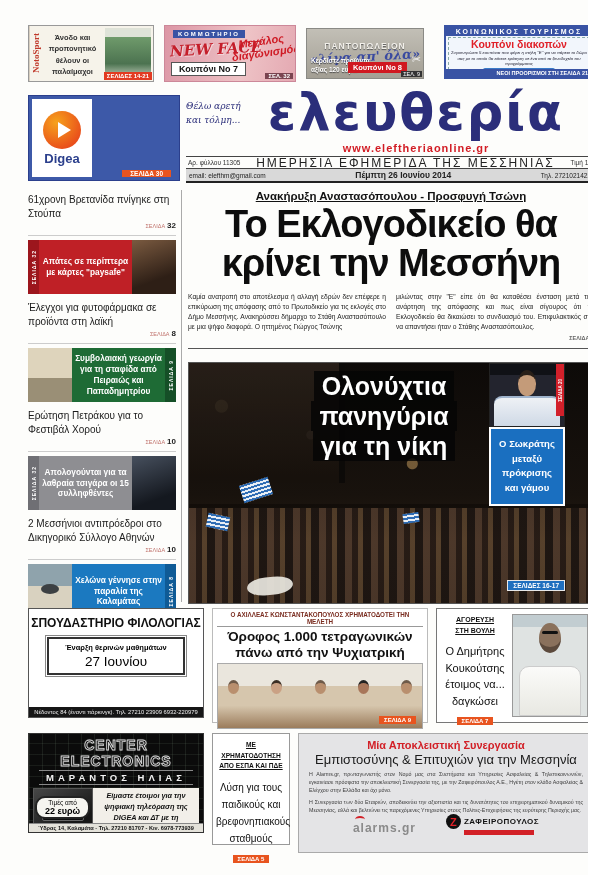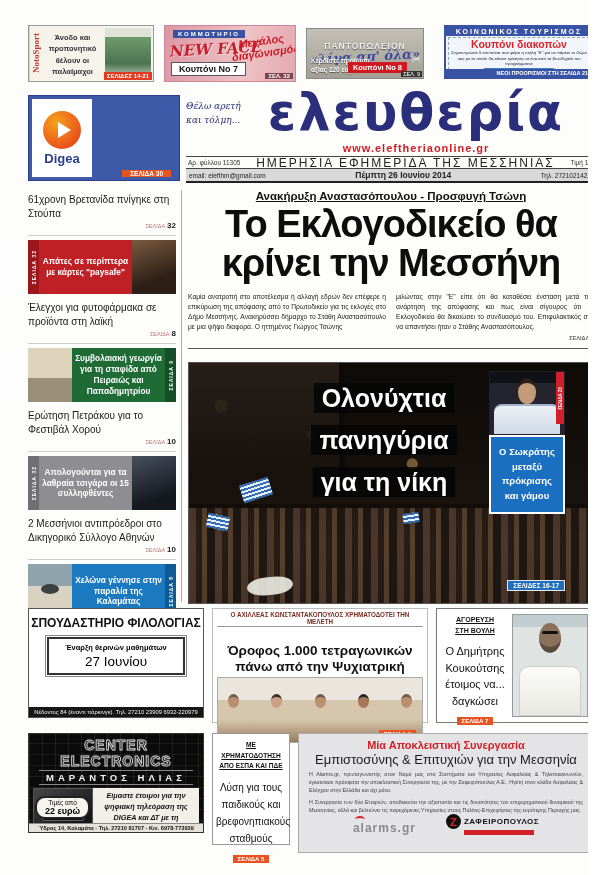--- a/index.html
+++ b/index.html
@@ -91,42 +91,42 @@
     linear-gradient(180deg,#0d0a08 0%,#18120d 55%,#241a12 75%,#140f0a 100%)}
   .mp-building{position:absolute;left:0;top:0;width:150px;height:120px;background:linear-gradient(180deg,#2a211a,#17110c);opacity:.9;border-right:6px solid #0c0a08}
   .mp-crowd{position:absolute;left:0;bottom:0;right:0;height:95px;background:repeating-linear-gradient(90deg,rgba(90,66,50,.75) 0 7px,rgba(40,28,22,.85) 7px 13px,rgba(120,90,60,.6) 13px 18px,rgba(30,22,18,.9) 18px 26px)}
   .mp-crowdfade{position:absolute;left:0;right:0;bottom:65px;height:34px;background:linear-gradient(180deg,#120d09,rgba(18,13,9,0))}
   .flag{position:absolute;background:repeating-linear-gradient(180deg,#2f6db5 0 2px,#e8eef5 2px 4px)}
   .flag1{left:52px;top:118px;width:30px;height:18px;transform:rotate(-18deg)}
   .flag2{left:18px;top:152px;width:22px;height:14px;transform:rotate(12deg)}
   .flag3{left:214px;top:150px;width:16px;height:10px;transform:rotate(-8deg)}
   .taxi{position:absolute;left:58px;bottom:8px;width:46px;height:18px;background:#e9e7e0;border-radius:50%/60%;transform:rotate(-6deg);opacity:.92}
   .mp-head{position:absolute;left:100px;top:8px;width:190px;text-align:center}
-  .mp-head div{width:fit-content;margin:12px auto;background:rgba(5,5,5,.82);color:#fff;font-weight:bold;font-size:25px;line-height:1.2;padding:0 8px}
-  .inset{position:absolute;right:30px;top:8px;width:76px}
+  .mp-head div{width:fit-content;margin:0 auto;background:rgba(5,5,5,.82);color:#fff;font-weight:bold;font-size:25px;line-height:1.2;padding:0 8px}
+  .inset{position:absolute;right:30px;top:0;width:76px}
   .inset-photo{height:62px;background:linear-gradient(180deg,#101116 0 18%,#23242e 18% 100%);position:relative;border:1px solid #222}
   .inset-head{position:absolute;left:50%;top:6px;transform:translateX(-50%);width:18px;height:21px;border-radius:50% 50% 45% 45%;background:#c49b79;border-top:5px solid #2a2019}
   .inset-jersey{position:absolute;left:4px;right:4px;bottom:0;height:28px;background:linear-gradient(180deg,#eef1f5,#cfd9e6);border-top:2px solid #9fb3cc;border-radius:8px 8px 0 0}
   .inset-vert{position:absolute;right:0;top:0;width:8px;height:52px;background:#d2202a;display:flex;align-items:center;justify-content:center}
   .inset-vert span{writing-mode:vertical-rl;transform:rotate(180deg);color:#fff;font-size:4.5px;font-weight:bold;white-space:nowrap}
   .inset-caption{background:#1a6fc0;border:2px solid #fff;color:#fff;font-weight:bold;font-size:9.5px;text-align:center;line-height:1.55;padding:8px 3px}
   .mp-page{position:absolute;right:30px;bottom:12px;background:#1f6fbe;color:#fff;font-size:6.5px;font-weight:bold;padding:1px 5px;border:1px solid #e8e8e8}
 
   
   #filologia{left:28px;top:608px;width:176px;height:110px;border:1px solid #555;background:#fff;text-align:center}
   .fl-t1{margin-top:7px;font-weight:bold;font-size:12px;color:#111}
   .fl-t2{font-weight:bold;font-size:12px;letter-spacing:1px;color:#111;margin-top:1px}
   .fl-inner{margin:7px auto 0;width:130px;border:2px solid #333;box-shadow:0 0 0 1px #fff,0 0 0 2px #888;padding:4px 2px}
   .fl-i1{font-size:7.5px;font-weight:bold}
   .fl-i2{font-size:13.5px;margin-top:2px}
   .fl-footer{position:absolute;bottom:0;left:0;right:0;background:#161616;color:#eee;font-size:5.8px;padding:2px 0}
 
   #psychiatric{left:212px;top:608px;width:216px;height:115px;border:1px solid #bbb;background:#fff;padding:2px 4px}
   .ps-kicker{font-size:6.3px;font-weight:bold;color:#7a2d20;text-align:center;border-bottom:1px solid #999;padding-bottom:1px}
-  .ps-head{font-size:13.5px;font-weight:bold;text-align:center;line-height:1.15;margin-top:16px;color:#111}
+  .ps-head{font-size:13.5px;font-weight:bold;text-align:center;line-height:1.15;margin-top:2px;color:#111}
   .ps-photo{margin-top:3px;height:64px;background:linear-gradient(180deg,#eae6dd 0 35%,#d6c6ad 35% 65%,#9b7c5c 100%);position:relative;border:1px solid #aaa}
   .ps-heads{position:absolute;top:16px;left:10px;right:10px;display:flex;justify-content:space-between}
   .ps-heads i{width:11px;height:11px;border-radius:50%;background:#b98f6e;border-top:3px solid #6e5a49}
   .ps-heads i:nth-child(2){background:#caa184;border-top-color:#3b2e24}
   .ps-heads i:nth-child(4){background:#a8765a;border-top-color:#222}
   .ps-page{position:absolute;right:6px;bottom:4px;background:#e8541f;color:#fff;font-size:6px;font-weight:bold;padding:1px 5px}
 
   #vouli{left:436px;top:608px;width:158px;height:115px;border:1px solid #777;display:flex;padding:5px;background:#fff;gap:4px}
   .vl-left{width:66px;text-align:center}
   .vl-kicker{font-size:7px;font-weight:bold;text-decoration:underline;line-height:1.6;color:#111}

